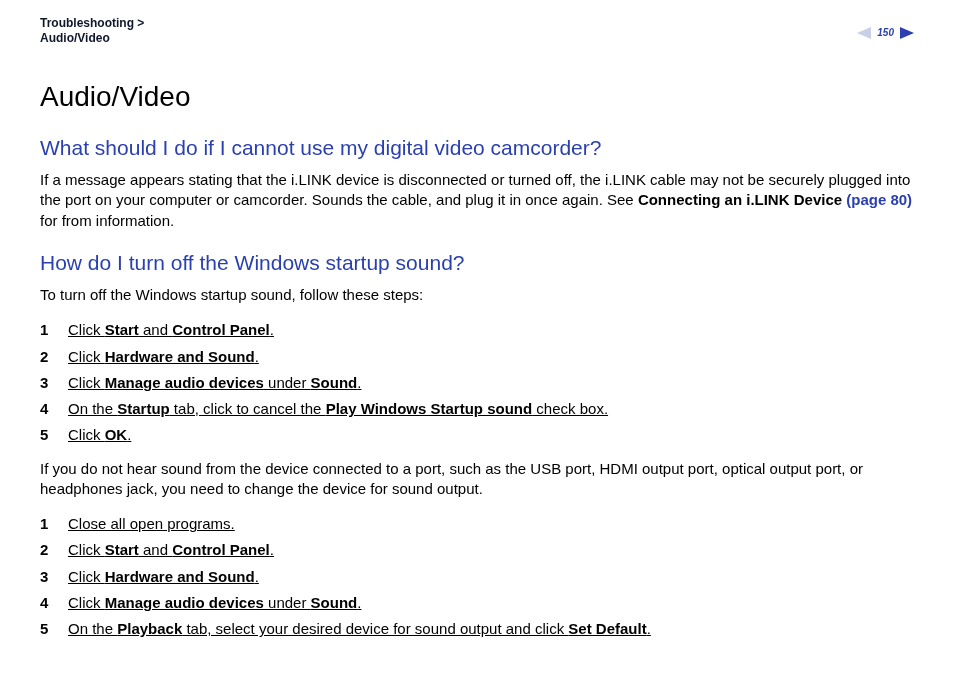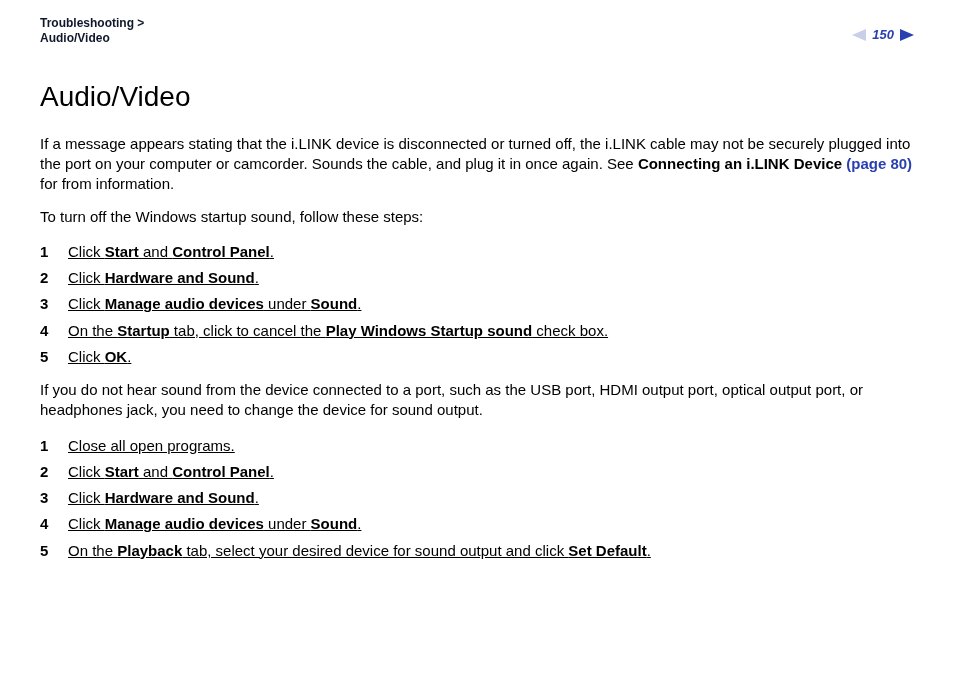--- a/index.html
+++ b/index.html
@@ -30,21 +30,21 @@
     color: #0f172a;
     line-height: 1.25;
   }
   .page-nav {
     display: flex;
     align-items: center;
     gap: 6px;
     margin-top: 10px;
   }
   .page-num {
-    font-size: 13px;
+    font-size: 10px;
     font-weight: bold;
     font-style: italic;
     color: #2a3fb0;
   }
   .arrow {
     display: inline-block;
   }
   .arrow svg { display:block; }
   h1.title {
     font-size: 28px;
@@ -106,24 +106,26 @@
       <span class="arrow">
         <svg width="14" height="12" viewBox="0 0 14 12">
             <polygon points="0,0 0,12 14,6" fill="#2a3fb0"></polygon>
           </svg>
       </span>
     </div>
   </div>
 
   <h1 class="title">Audio/Video</h1>
 
+  <h2 class="q">What should I do if I cannot use my digital video camcorder?</h2>
   <p class="body">
     <span>If a message appears stating that the i.LINK device is disconnected or turned off, the i.LINK cable may not be securely plugged into the port on your computer or camcorder. Sounds the cable, and plug it in once again. See </span><span class="bold">Connecting an i.LINK Device </span><span class="link-page">(page 80)</span><span> for from information.</span>
   </p>
 
+  <h2 class="q">How do I turn off the Windows startup sound?</h2>
   <p class="body">To turn off the Windows startup sound, follow these steps:</p>
   <ol class="steps">
     <li><span>Click </span><span class="bold">Start</span><span> and </span><span class="bold">Control Panel</span><span>.</span></li>
     <li><span>Click </span><span class="bold">Hardware and Sound</span><span>.</span></li>
     <li><span>Click </span><span class="bold">Manage audio devices</span><span> under </span><span class="bold">Sound</span><span>.</span></li>
     <li><span>On the </span><span class="bold">Startup</span><span> tab, click to cancel the </span><span class="bold">Play Windows Startup sound</span><span> check box.</span></li>
     <li><span>Click </span><span class="bold">OK</span><span>.</span></li>
   </ol>
 
   <p class="body">If you do not hear sound from the device connected to a port, such as the USB port, HDMI output port, optical output port, or headphones jack, you need to change the device for sound output.</p>

